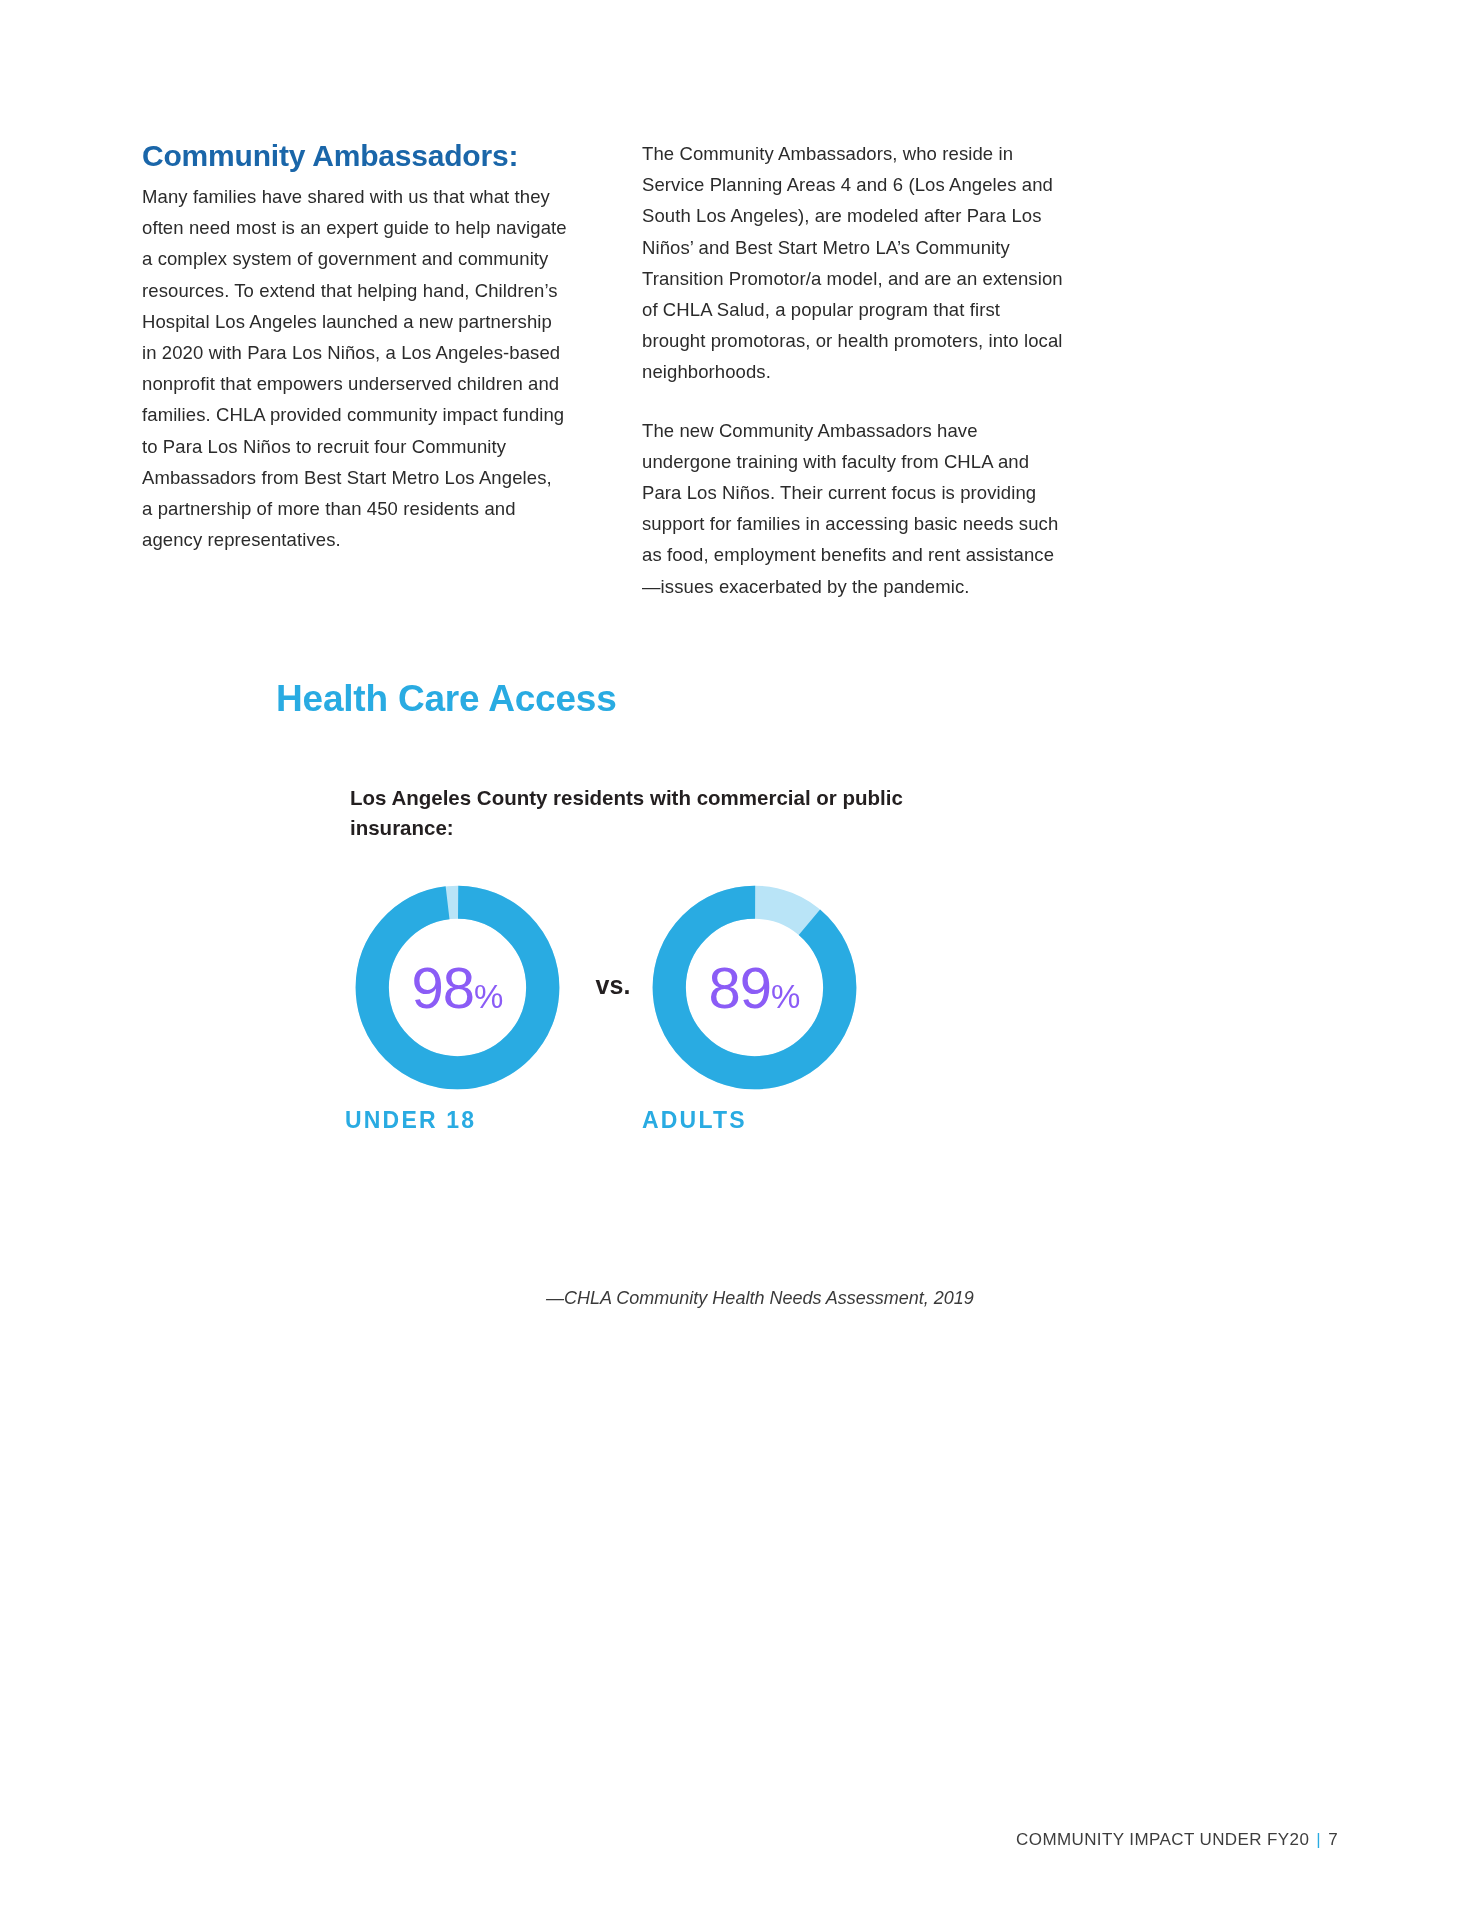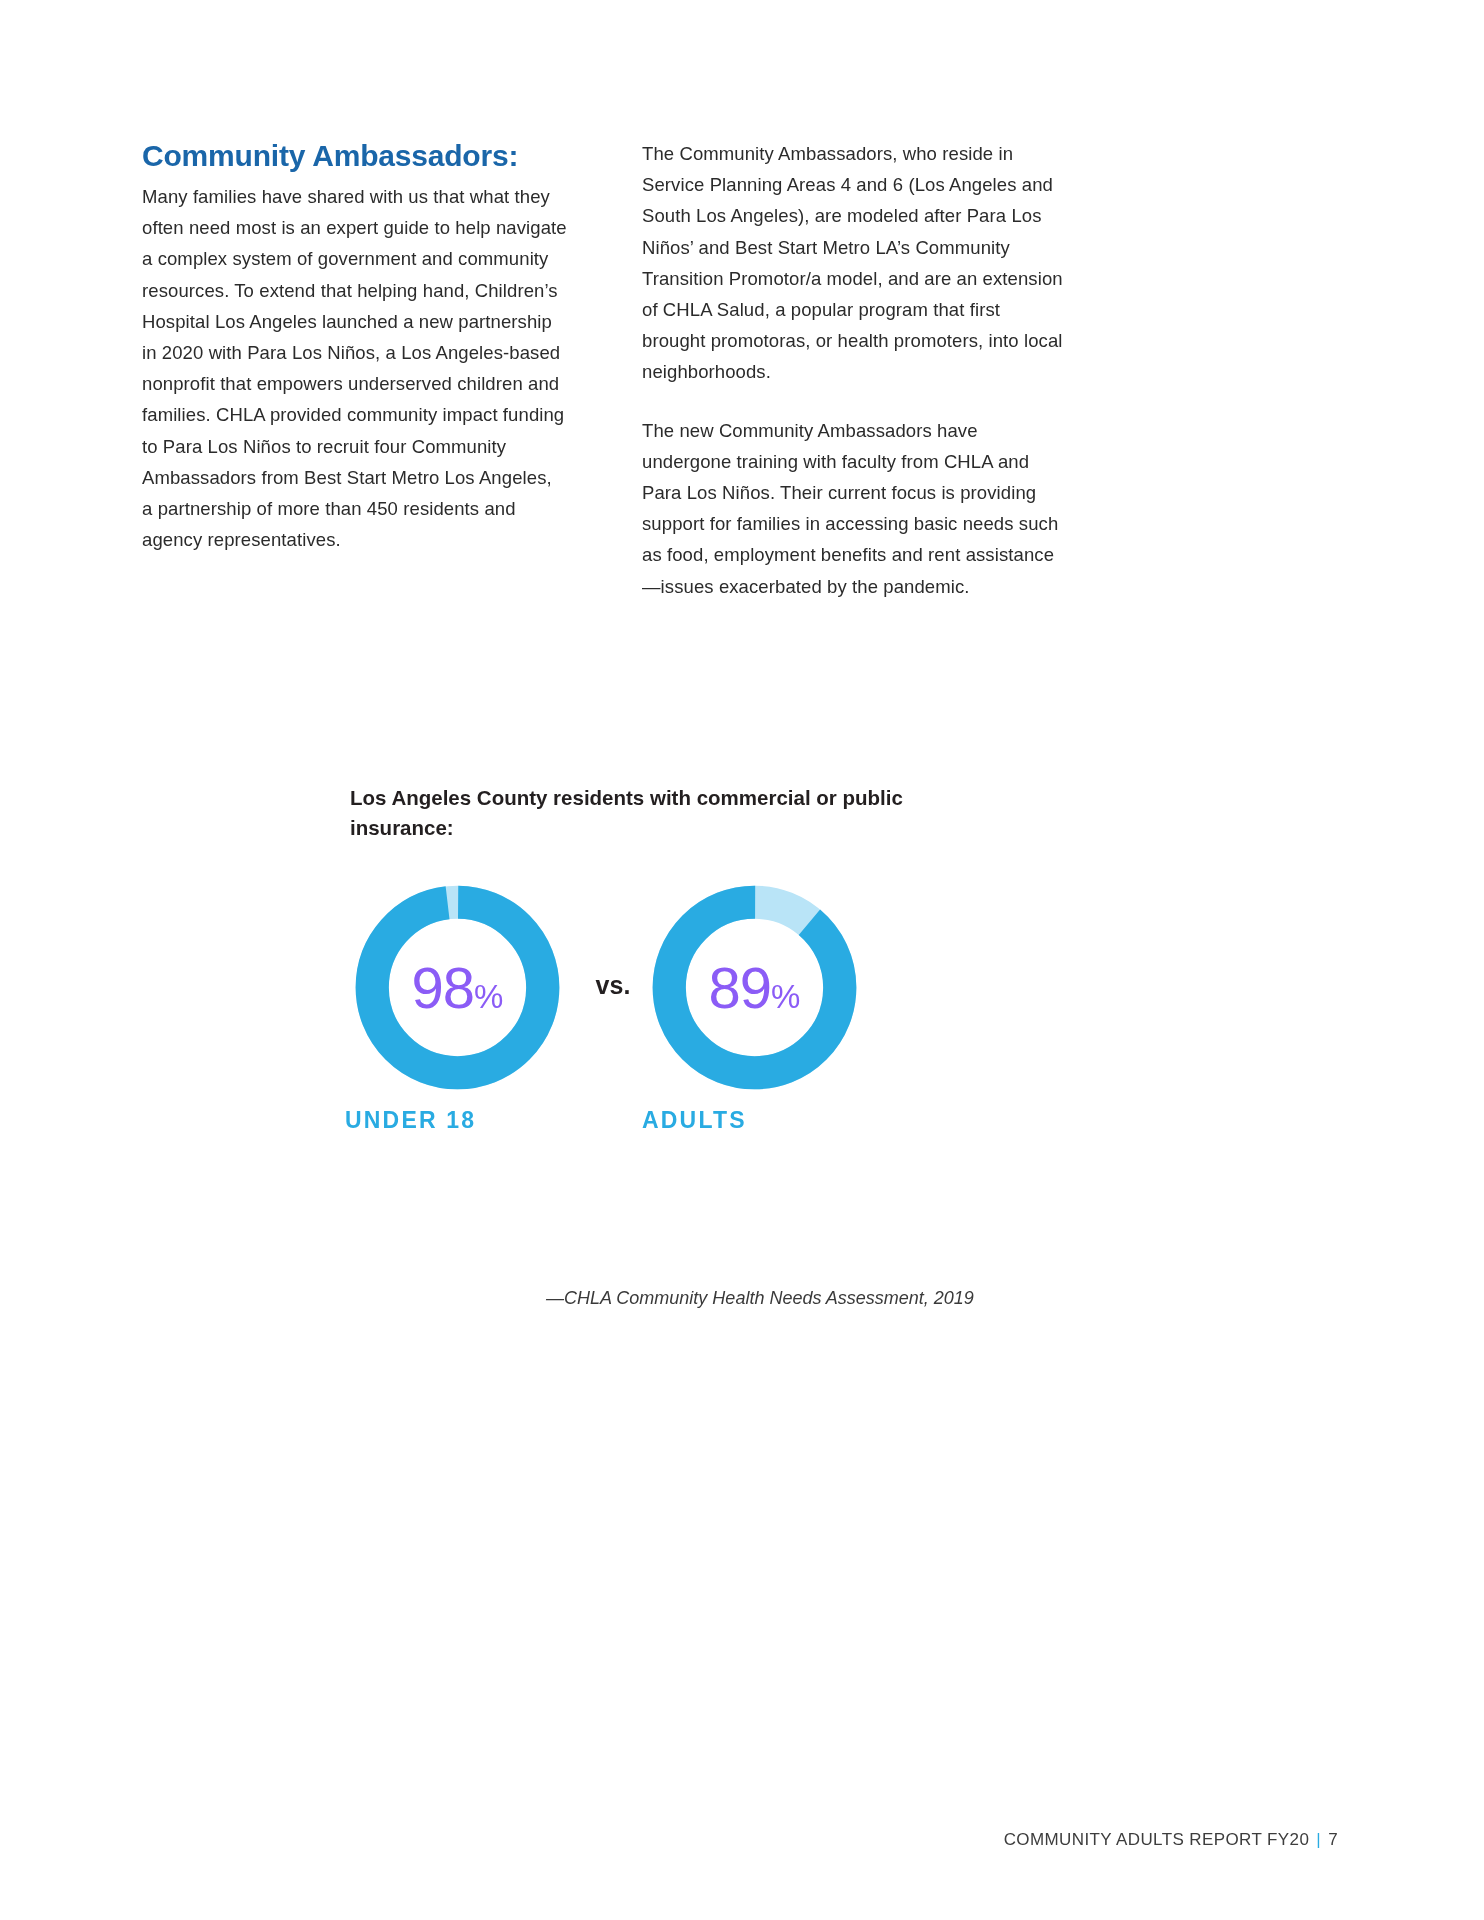--- a/index.html
+++ b/index.html
@@ -156,20 +156,21 @@
     <div class="col left">
       <h1 class="section-head"><span>Community Ambassadors:</span></h1>
       <p class="body">Many families have shared with us that what they often need most is an expert guide to help navigate a complex system of government and community resources. To extend that helping hand, Children’s Hospital Los Angeles launched a new partnership in 2020 with Para Los Niños, a Los Angeles-based nonprofit that empowers underserved children and families. CHLA provided community impact funding to Para Los Niños to recruit four Community Ambassadors from Best Start Metro Los Angeles, a partnership of more than 450 residents and agency representatives.</p>
     </div><div class="col right">
       <p class="body">The Community Ambassadors, who reside in Service Planning Areas 4 and 6 (Los Angeles and South Los Angeles), are modeled after Para Los Niños’ and Best Start Metro LA’s Community Transition Promotor/a model, and are an extension of CHLA Salud, a popular program that first brought promotoras, or health promoters, into local neighborhoods.</p>
       <p class="body">The new Community Ambassadors have undergone training with faculty from CHLA and Para Los Niños. Their current focus is providing support for families in accessing basic needs such as food, employment benefits and rent assistance—issues exacerbated by the pandemic.</p>
     </div>
 
   </div>
 
+  <div class="hca-title">Health Care Access</div>
 
   <div class="stat-lead">Los Angeles County residents with commercial or public insurance:</div>
 
   <div class="donut-row">
 
     <div class="donut-wrap a">
       <svg class="donut-svg" viewBox="0 0 42 42">
         <circle cx="21" cy="21" r="15.9155" fill="none" stroke="#b9e4f7" stroke-width="6.2"></circle>
         <circle cx="21" cy="21" r="15.9155" fill="none" stroke="#29abe2" stroke-width="6.2" stroke-dasharray="98 2" stroke-dashoffset="25"></circle>
       </svg>
@@ -191,16 +192,16 @@
       </div>
       <div class="donut-label">ADULTS</div>
     </div>
 
   </div>
 
 
   <div class="source">—CHLA Community Health Needs Assessment, 2019</div>
 
   <div class="footer">
-    <span>COMMUNITY ADULTS REPORT FY20</span><span class="sep">|</span><span class="pg">7</span>
+    <span>COMMUNITY IMPACT UNDER FY20</span><span class="sep">|</span><span class="pg">7</span>
   </div>
 
 </div>
 
 </body></html>

